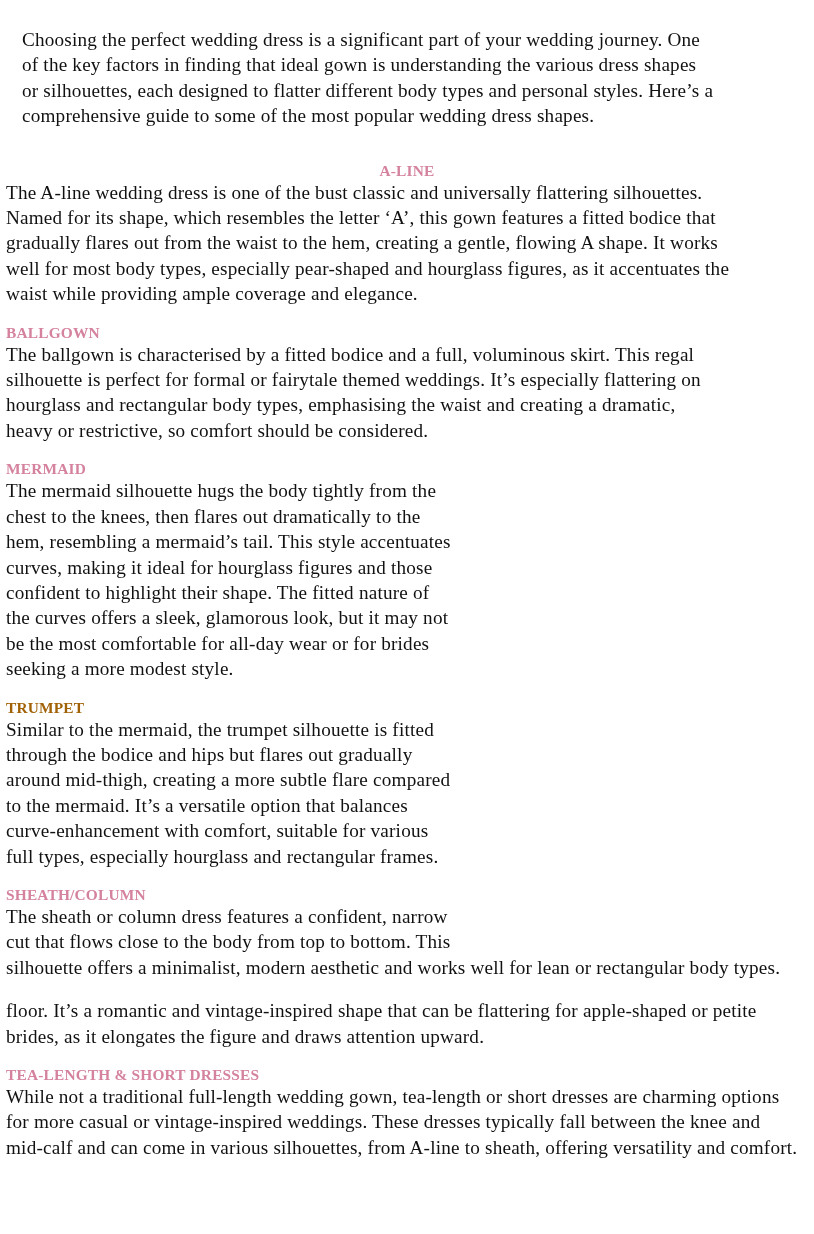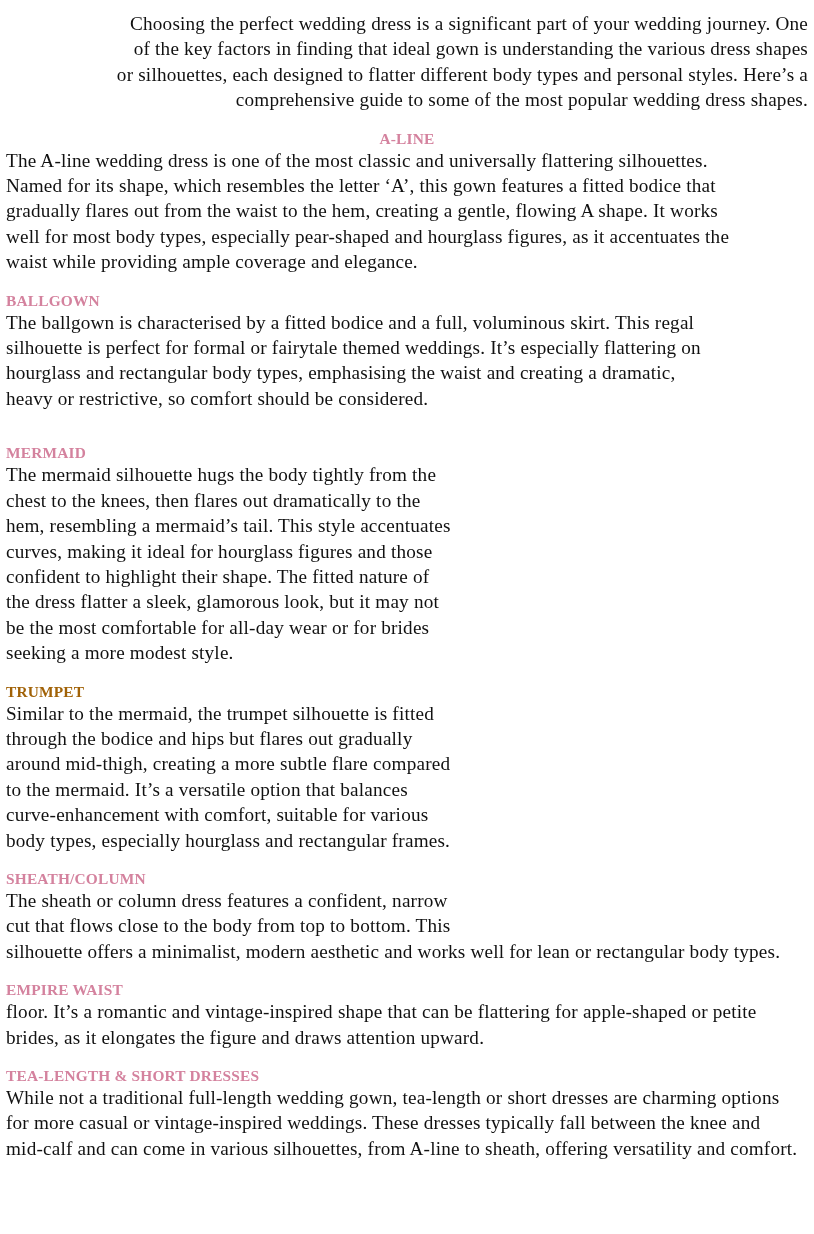--- a/index.html
+++ b/index.html
@@ -17,24 +17,23 @@
     -webkit-font-smoothing: antialiased;
   }
   #doc {
     padding: 6px 6px 0 6px;
     box-sizing: border-box;
   }
   .intro {
     font-size: 19.2px;
     line-height: 25.4px;
     color: #111111;
-    margin: 0;
+    margin: 16px;
     padding-top: 5px;
     letter-spacing: 0.01em;
-    text-align: right;
   }
   .section {
     margin: 0;
   }
   .section-heading {
     font-size: 15.4px;
     font-weight: bold;
     color: #d4829e;
     letter-spacing: 0.012em;
     line-height: 17px;
@@ -70,79 +69,78 @@
       <span class="line">of the key factors in finding that ideal gown is understanding the various dress shapes</span>
       <span class="line">or silhouettes, each designed to flatter different body types and personal styles. Here’s a</span>
       <span class="line">comprehensive guide to some of the most popular wedding dress shapes.</span>
     </p>
   <div id="sections">
       <div class="section">
         <div class="gap-before-heading"></div>
         <h2 class="section-heading" style="color: rgb(212, 130, 158); text-align: center;">A-LINE</h2>
         <div class="heading-to-body"></div>
         <p class="section-body">
-          <span class="line">The A-line wedding dress is one of the most classic and universally flattering silhouettes.</span>
+          <span class="line">The A-line wedding dress is one of the bust classic and universally flattering silhouettes.</span>
           <span class="line">Named for its shape, which resembles the letter ‘A’, this gown features a fitted bodice that</span>
           <span class="line">gradually flares out from the waist to the hem, creating a gentle, flowing A shape. It works</span>
           <span class="line">well for most body types, especially pear-shaped and hourglass figures, as it accentuates the</span>
           <span class="line">waist while providing ample coverage and elegance.</span>
         </p>
       </div>
       <div class="section">
         <div class="gap-before-heading"></div>
         <h2 class="section-heading" style="color: rgb(212, 130, 158);">BALLGOWN</h2>
         <div class="heading-to-body"></div>
         <p class="section-body">
           <span class="line">The ballgown is characterised by a fitted bodice and a full, voluminous skirt. This regal</span>
           <span class="line">silhouette is perfect for formal or fairytale themed weddings. It’s especially flattering on</span>
           <span class="line">hourglass and rectangular body types, emphasising the waist and creating a dramatic,</span>
           <span class="line">heavy or restrictive, so comfort should be considered.</span>
         </p>
       </div>
       <div class="section">
         <div class="gap-before-heading"></div>
-        <h2 class="section-heading" style="color: rgb(212, 130, 158); margin-top: 16px;">MERMAID</h2>
+        <h2 class="section-heading" style="color: rgb(212, 130, 158);">MERMAID</h2>
         <div class="heading-to-body"></div>
         <p class="section-body">
           <span class="line">The mermaid silhouette hugs the body tightly from the</span>
           <span class="line">chest to the knees, then flares out dramatically to the</span>
           <span class="line">hem, resembling a mermaid’s tail. This style accentuates</span>
           <span class="line">curves, making it ideal for hourglass figures and those</span>
           <span class="line">confident to highlight their shape. The fitted nature of</span>
-          <span class="line">the dress flatter a sleek, glamorous look, but it may not</span>
+          <span class="line">the curves offers a sleek, glamorous look, but it may not</span>
           <span class="line">be the most comfortable for all-day wear or for brides</span>
           <span class="line">seeking a more modest style.</span>
         </p>
       </div>
       <div class="section">
         <div class="gap-before-heading"></div>
         <h2 class="section-heading" style="color: #a16207;">TRUMPET</h2>
         <div class="heading-to-body"></div>
         <p class="section-body">
           <span class="line">Similar to the mermaid, the trumpet silhouette is fitted</span>
           <span class="line">through the bodice and hips but flares out gradually</span>
           <span class="line">around mid-thigh, creating a more subtle flare compared</span>
           <span class="line">to the mermaid. It’s a versatile option that balances</span>
           <span class="line">curve-enhancement with comfort, suitable for various</span>
-          <span class="line">body types, especially hourglass and rectangular frames.</span>
+          <span class="line">full types, especially hourglass and rectangular frames.</span>
         </p>
       </div>
       <div class="section">
         <div class="gap-before-heading"></div>
         <h2 class="section-heading" style="color: rgb(212, 130, 158);">SHEATH/COLUMN</h2>
         <div class="heading-to-body"></div>
         <p class="section-body">
           <span class="line">The sheath or column dress features a confident, narrow</span>
           <span class="line">cut that flows close to the body from top to bottom. This</span>
           <span class="line">silhouette offers a minimalist, modern aesthetic and works well for lean or rectangular body types.</span>
         </p>
       </div>
       <div class="section">
         <div class="gap-before-heading"></div>
-        <h2 class="section-heading" style="color: rgb(212, 130, 158);">EMPIRE WAIST</h2>
         <div class="heading-to-body"></div>
         <p class="section-body">
           <span class="line">floor. It’s a romantic and vintage-inspired shape that can be flattering for apple-shaped or petite</span>
           <span class="line">brides, as it elongates the figure and draws attention upward.</span>
         </p>
       </div>
       <div class="section">
         <div class="gap-before-heading"></div>
         <h2 class="section-heading" style="color: rgb(212, 130, 158);">TEA-LENGTH &amp; SHORT DRESSES</h2>
         <div class="heading-to-body"></div>

